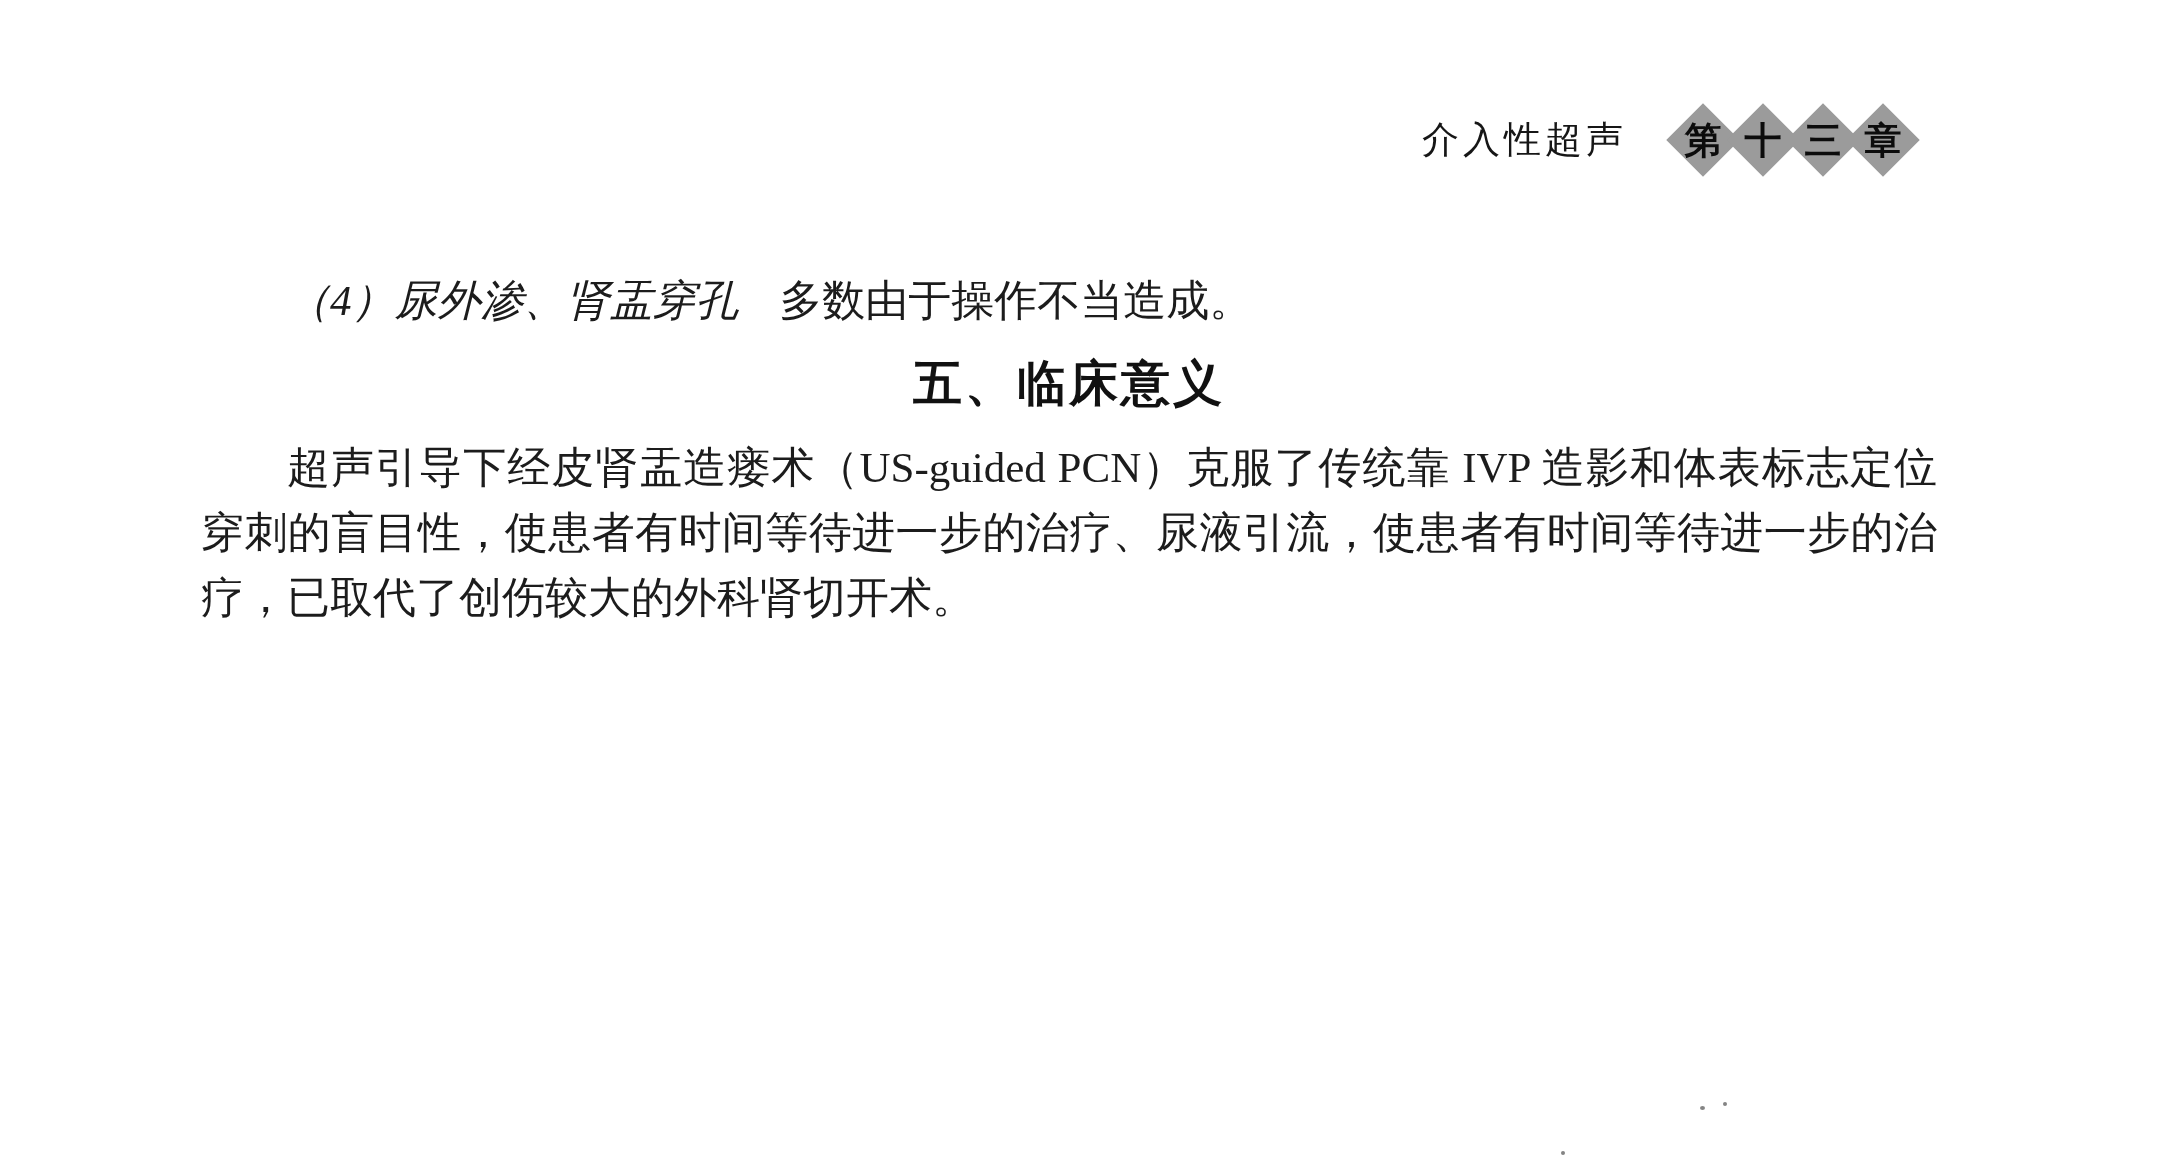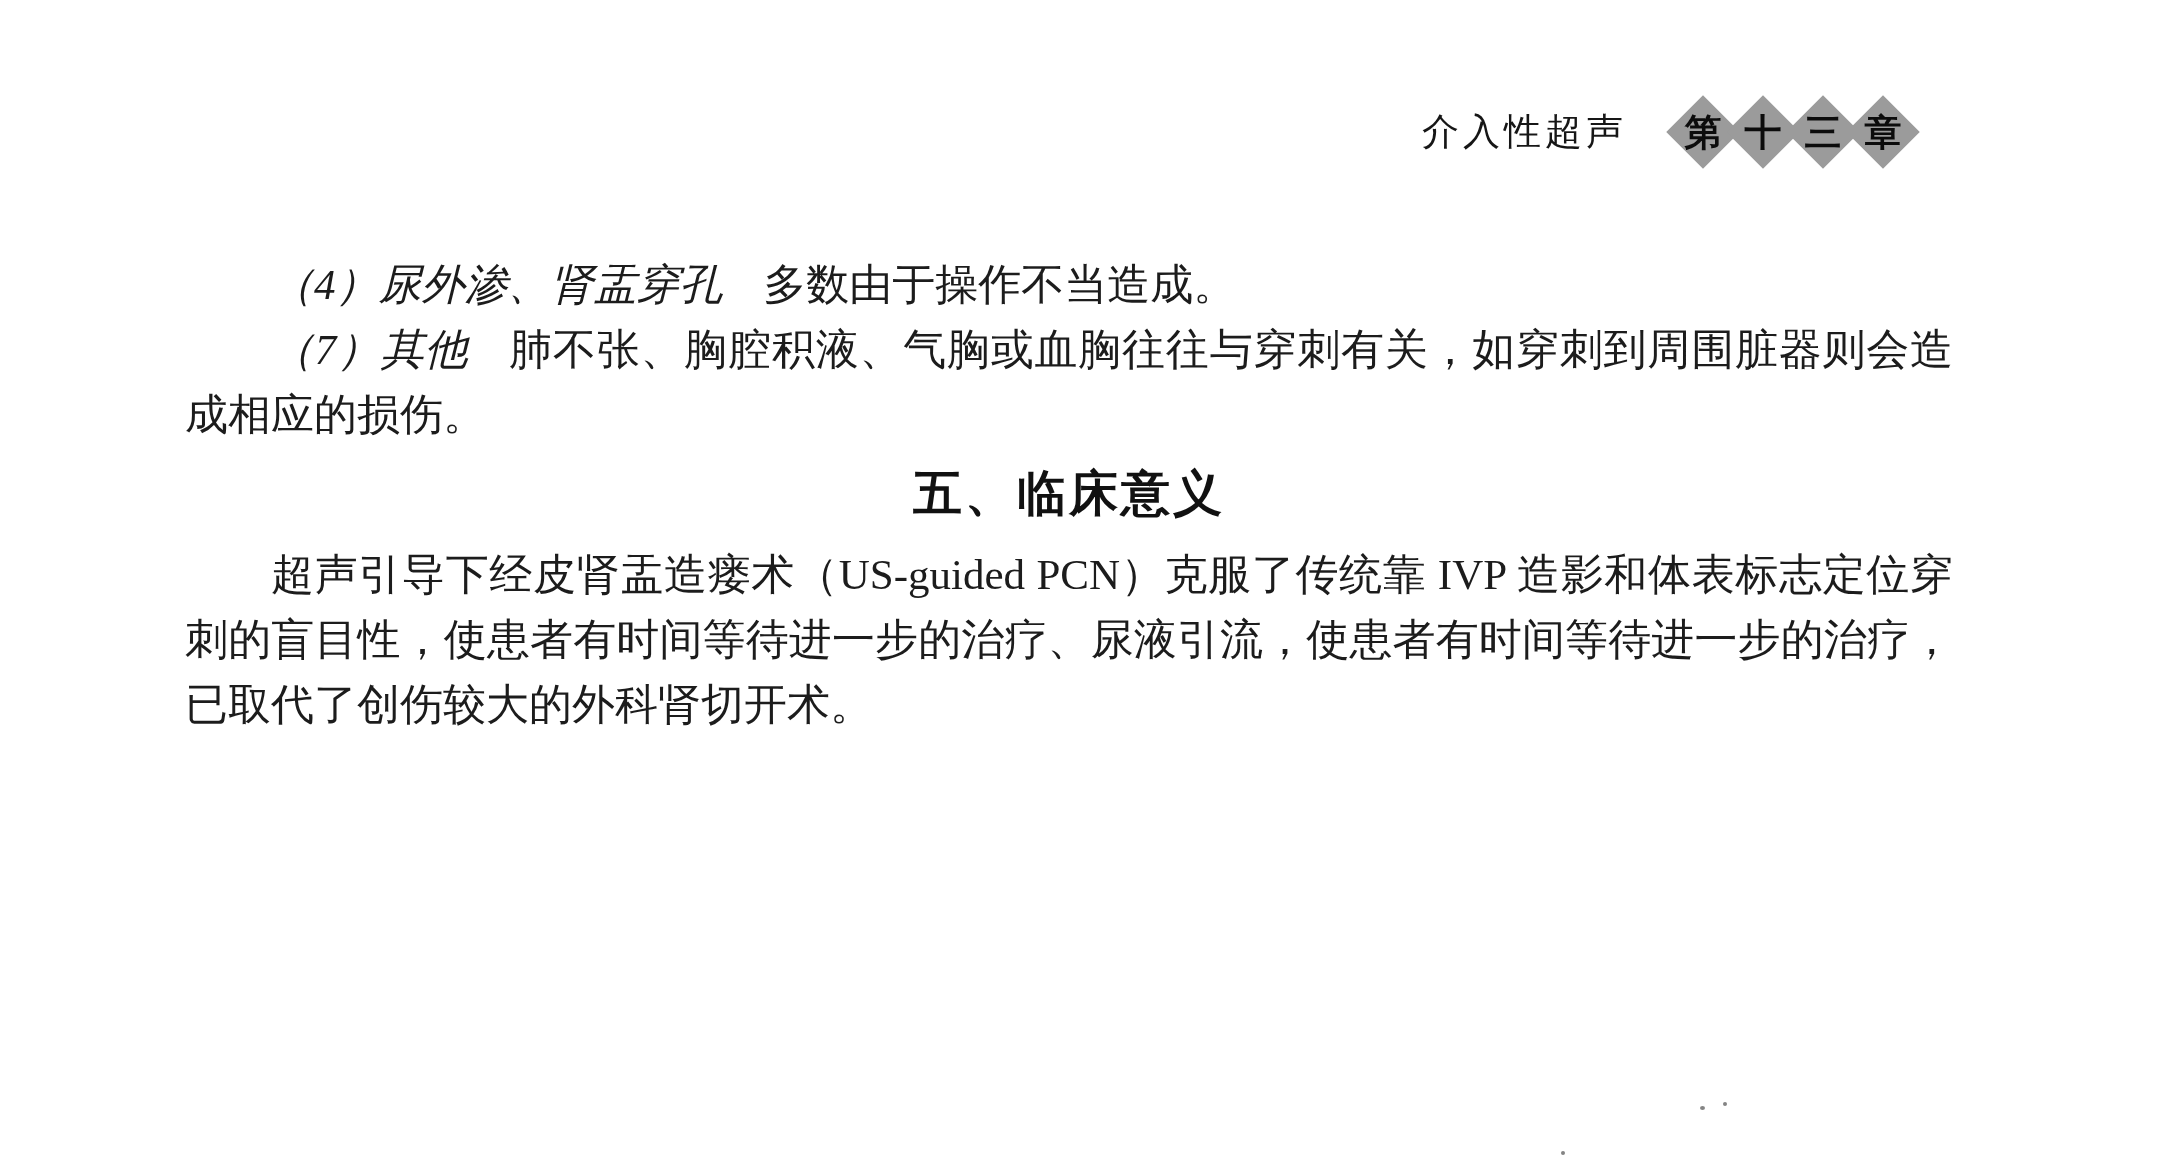--- a/index.html
+++ b/index.html
@@ -9,21 +9,21 @@
     height: 1168px;
     background: #ffffff;
     color: #1c1c1c;
     font-family: "Liberation Serif", "DejaVu Serif", serif;
     overflow: hidden;
   }
 
   
   .header-row {
     position: absolute;
-    top: 106px;
+    top: 114px;
     right: 252px;
     display: flex;
     align-items: center;
     gap: 46px;
   }
   .running-title {
     font-size: 37px;
     letter-spacing: 4px;
     color: #161616;
     white-space: nowrap;
@@ -51,21 +51,21 @@
   .content {
     position: absolute;
     left: 185px;
     top: 252px;
     width: 1768px;
     font-size: 43px;
     line-height: 65px;
     text-align: justify;
     text-justify: inter-ideograph;
   }
-  .para { margin: 0; text-indent: 2em; }
+  .para { margin: 16px; text-indent: 2em; }
   .item-label, .item-term {
     font-style: italic;   
   }
   .item-term { margin-right: 0.95em; }
   .section-heading {
     font-weight: bold;
     font-size: 49px;
     line-height: 70px;
     text-align: center;
     text-indent: 0;
@@ -106,21 +106,20 @@
       </div>
     </div>
   </div>
 
   <div class="content">
 
     <p class="para"><span class="item-label">（4）</span><span class="item-term">尿外渗、肾盂穿孔</span><span>多数由于操作不当造成。</span></p>
 
 
 
-    <p class="para"><span class="item-label">（7）</span><span class="item-term">其他</span><span>肺不张、胸腔积液、气胸或血胸往往与穿刺有关，如穿刺到周围脏器则会造成相应的损伤。</span></p>
 
     <p class="para section-heading">五、临床意义</p>
 
     <p class="para">超声引导下经皮肾盂造瘘术（US-guided PCN）克服了传统靠 IVP 造影和体表标志定位穿刺的盲目性，使患者有时间等待进一步的治疗、尿液引流，使患者有时间等待进一步的治疗，已取代了创伤较大的外科肾切开术。</p>
 
   </div>
 
   <div class="speck speck-1"></div>
   <div class="speck speck-2"></div>
   <div class="speck speck-3"></div>

